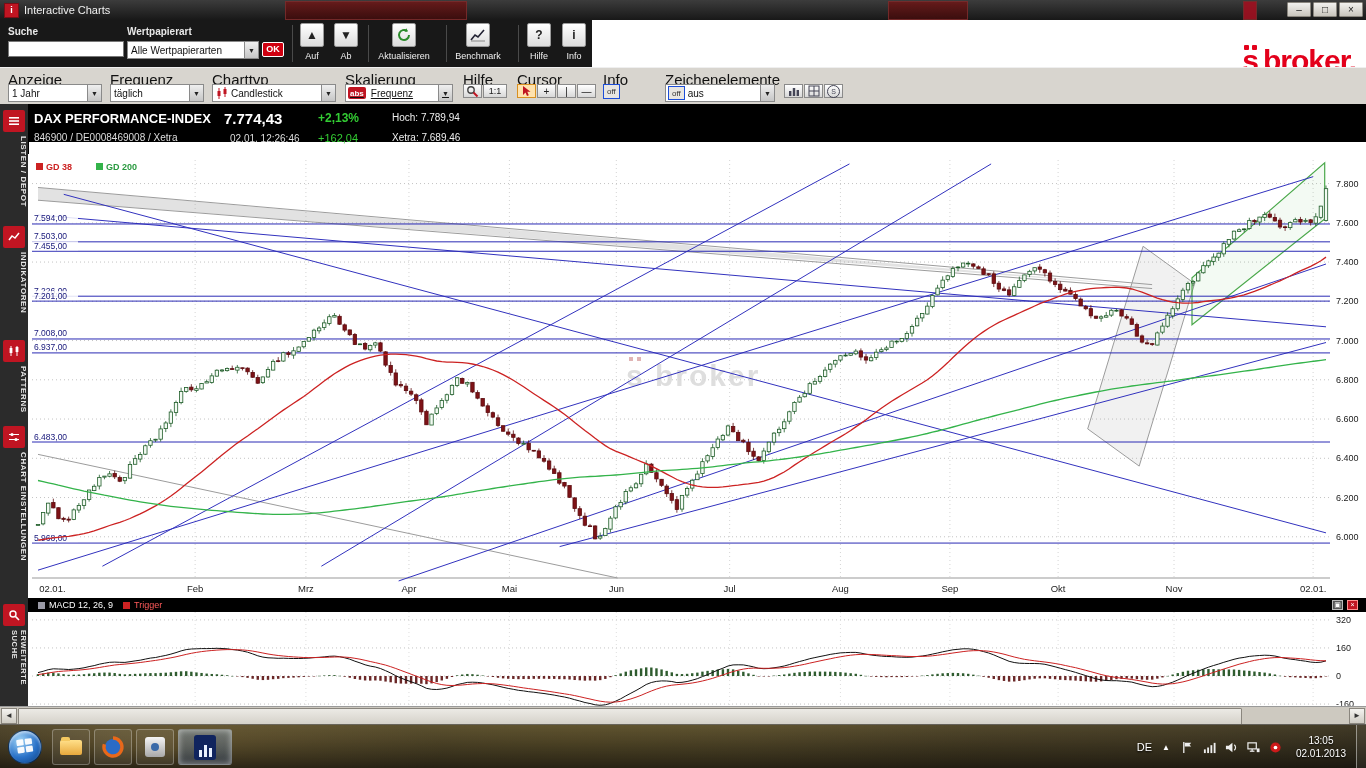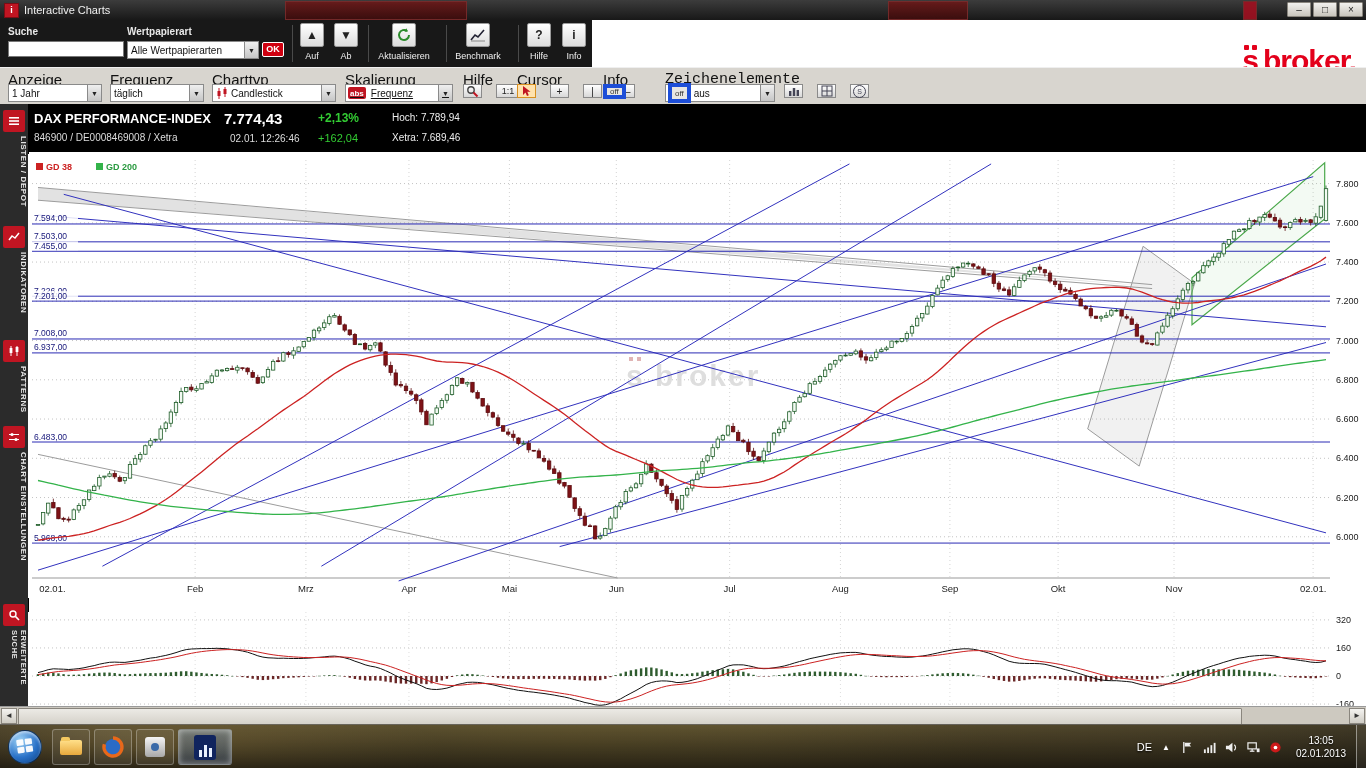--- a/index.html
+++ b/index.html
@@ -39,27 +39,27 @@
   .brand .s{position:relative;margin-right:5px;}
   .brand .s i{position:absolute;top:1px;left:2px;width:5px;height:5px;background:#e3001b;border-radius:1px;box-shadow:8px 0 0 #e3001b;}
 
   
   .tb2{left:0;top:67px;width:1366px;height:37px;background:#d8d5cf;border-top:1px solid #efefef;}
   .tb2 .lbl{position:absolute;top:3px;font-size:15px;color:#111;}
   .tb2 .ctl{position:absolute;top:16px;}
   .chip{display:inline-flex;align-items:center;justify-content:center;background:#c01522;color:#fff;
         font-size:8px;font-weight:bold;height:12px;padding:0 2px;border-radius:2px;margin:0 2px;}
   .sqbtn{width:19px;height:14px;background:linear-gradient(#ffffff,#d8d8d8);border:1px solid #8a8a8a;
-         font-size:10px;color:#222;display:inline-flex;align-items:center;justify-content:center;padding:0;margin-right:14px;}
+         font-size:10px;color:#222;display:inline-flex;align-items:center;justify-content:center;padding:0;margin-right:1px;}
   .sqbtn.sel{background:#ffe2ae;border:1px solid #d89020;}
-  .graychip{display:inline-flex;align-items:center;justify-content:center;background:#e8e6e2;border:4px solid #1d4ed8;
+  .graychip{display:inline-flex;align-items:center;justify-content:center;background:#e8e6e2;border:1px solid #1d4ed8;
         color:#333;font-size:8px;height:15px;padding:0 3px;}
 
   
-  .ihead{left:0;top:104px;width:1366px;height:48px;background:#000;color:#fff;}
+  .ihead{left:0;top:104px;width:1366px;height:38px;background:#000;color:#fff;}
   .ihead .name{position:absolute;left:34px;top:7px;font-size:13px;font-weight:bold;}
   .ihead .ids{position:absolute;left:34px;top:28px;font-size:10px;color:#ddd;}
   .ihead .price{position:absolute;left:224px;top:6px;font-size:15px;font-weight:bold;}
   .ihead .ts{position:absolute;left:224px;top:29px;font-size:10px;color:#ddd;margin-left:6px;}
   .ihead .pct{position:absolute;left:318px;top:7px;font-size:12px;font-weight:bold;color:#33cc33;}
   .ihead .chg{position:absolute;left:318px;top:28px;font-size:11px;color:#33cc33;}
   .ihead .hl{font-size:10px;color:#eee;}
 
   
   .sidebar{left:0;top:104px;width:28px;height:602px;background:#2b2b2b;border-right:1px solid #000;}
@@ -244,21 +244,21 @@
         </svg>
       </button>
       <button class="sqbtn">+</button>
       <button class="sqbtn">|</button>
       <button class="sqbtn">—</button>
     </div>
 
     <span class="lbl" style="left:603px;">Info</span>
     <button class="ctl graychip" style="left:603px;">off</button>
 
-    <span class="lbl" style="left:665px;font-family:Liberation Mono, monospace;">Zeichenelemente</span>
+    <span class="lbl" style="left:665px;">Zeichenelemente</span>
     <div class="ctl dd" style="left:665px;width:108px;">
       <span class="graychip" style="height:12px;margin-left:2px;">off</span>
       <span class="val">aus</span>
       <span class="btn">▼</span>
     </div>
     <div class="ctl" style="left:784px;display:flex;">
       <button class="sqbtn">
         <svg width="12" height="12" viewBox="0 0 12 12">
           <rect x="1" y="6" width="2.4" height="5" fill="#445"></rect>
             <rect x="4.8" y="3" width="2.4" height="8" fill="#445"></rect>
@@ -940,20 +940,30 @@
     </svg>
   <div class="abs legend">
     <span style="color:#cc2222;">
       <span class="sq" style="background:#cc2222;"></span><span>GD 38</span>
     </span>
     <span style="color:#2a9a40;">
       <span class="sq" style="background:#33b34a;"></span><span>GD 200</span>
     </span>
   </div>
 
+  <div class="abs macdbar">
+    <span class="sq" style="background:#9a9aa6;"></span>
+    <span>MACD 12, 26, 9</span>
+    <span class="sq" style="background:#cc2222;"></span>
+    <span style="color:#ff5a5a;">Trigger</span>
+    <span class="macd-icons">
+      <button class="mic">▣</button>
+      <button class="mic red">×</button>
+    </span>
+  </div>
   <svg id="macd-svg" class="abs" style="left:28px;top:612px;background:#fff;" width="1338" height="94">
       <line x1="4" y1="7.891791044776119" x2="1302" y2="7.891791044776119" stroke="#c4c4c4" stroke-dasharray="1,3"></line>
       <text x="1308" y="10.89179104477612" font-size="9" fill="#222" font-family="Liberation Sans, sans-serif">320</text>
       <line x1="4" y1="35.951492537313435" x2="1302" y2="35.951492537313435" stroke="#c4c4c4" stroke-dasharray="1,3"></line>
       <text x="1308" y="38.951492537313435" font-size="9" fill="#222" font-family="Liberation Sans, sans-serif">160</text>
       <line x1="4" y1="64.01119402985074" x2="1302" y2="64.01119402985074" stroke="#c4c4c4" stroke-dasharray="1,3"></line>
       <text x="1308" y="67.01119402985074" font-size="9" fill="#222" font-family="Liberation Sans, sans-serif">0</text>
       <line x1="4" y1="92.07089552238806" x2="1302" y2="92.07089552238806" stroke="#c4c4c4" stroke-dasharray="1,3"></line>
       <text x="1308" y="95.07089552238806" font-size="9" fill="#222" font-family="Liberation Sans, sans-serif">-160</text>
       <line x1="167.136" y1="0" x2="167.136" y2="94" stroke="#dedede" stroke-dasharray="1,3"></line>

